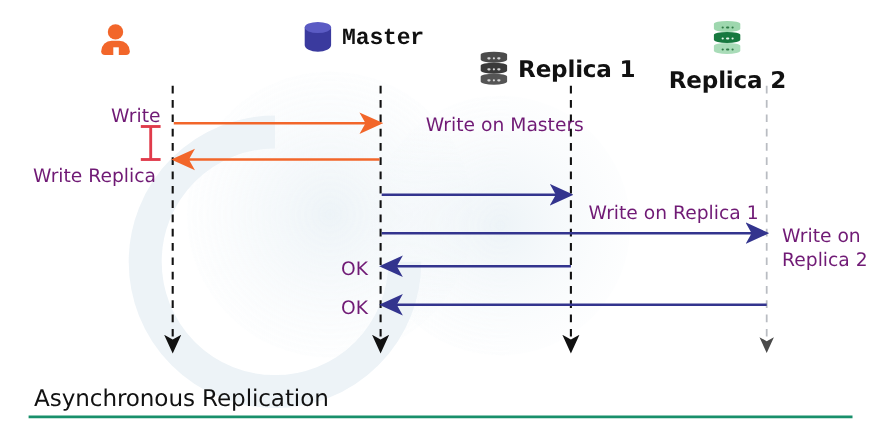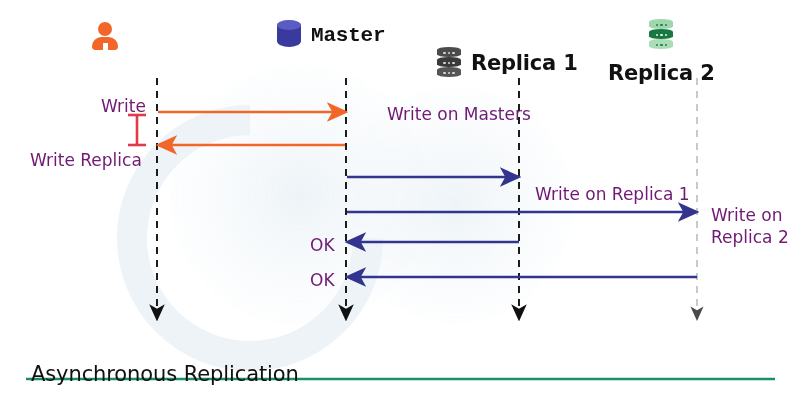--- a/index.html
+++ b/index.html
@@ -59,21 +59,21 @@
 
   
   .msg{
     position:absolute;font-size:17px;color:#701a75;
     white-space:nowrap;line-height:1.28;
   }
   .msg.two{white-space:normal;width:96px;}
 
   
   .title{
-    position:absolute;left:31px;top:362px;
+    position:absolute;left:31px;top:350px;
     font-size:21px;color:#111111;letter-spacing:-0.1px;white-space:nowrap;
   }
 
   
   .logo{
     position:absolute;right:6px;bottom:2px;
     height:26px;display:flex;align-items:center;gap:2px;
   }
   .logo .gmark{position:relative;width:44px;height:22px;}
   .logo .wm{

